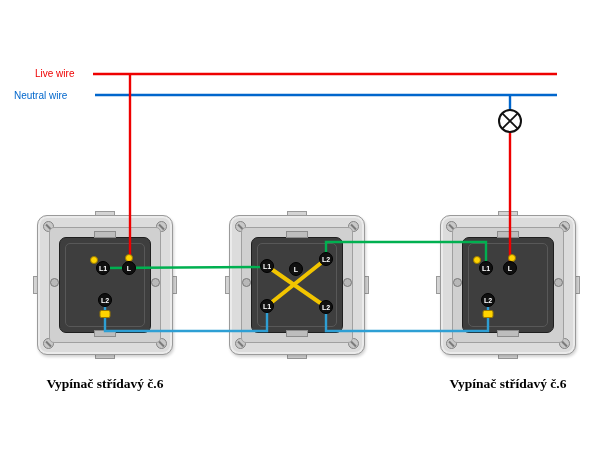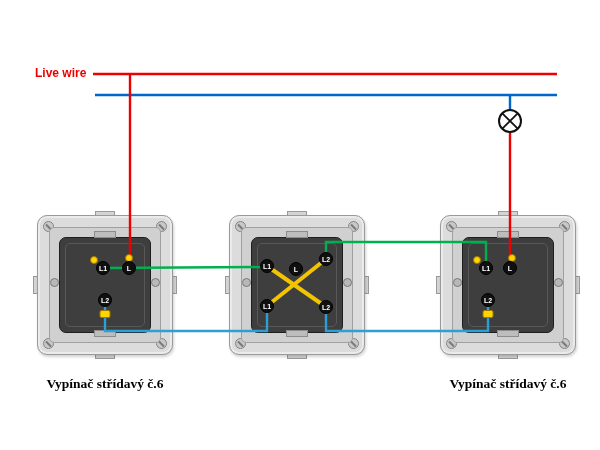--- a/index.html
+++ b/index.html
@@ -1,20 +1,20 @@
 <!DOCTYPE html>
 <html><head>
 <meta charset="utf-8">
 <style>
   * { margin:0; padding:0; box-sizing:border-box; }
   html,body { width:600px; height:450px; background:#fff; }
   .stage { position:relative; width:600px; height:450px; background:#fff;
            font-family:"Liberation Sans", sans-serif; overflow:hidden; }
 
-  .legend-label { position:absolute; font-weight:bold; font-size:12px; line-height:15px; z-index:4; }
+  .legend-label { position:absolute; font-weight:normal; font-size:10px; line-height:15px; z-index:4; }
   .legend-live { left:35px; top:66px; color:#ee0000; }
   .legend-neutral { left:14px; top:88px; color:#0066cc; }
 
   .switch { position:absolute; width:136px; height:140px; z-index:1; }
   .tab { position:absolute; background:#d4d4d4; border:1px solid #9a9a9a; }
   .tab.h { width:20px; height:5px; left:58px; }
   .tab.v { width:5px; height:18px; top:61px; }
   .plate { position:absolute; inset:0; background:#dcdcdc; border:1px solid #9a9a9a;
            border-radius:10px; box-shadow: inset 0 0 0 2px #ebebeb, 1px 2px 3px rgba(0,0,0,0.18); }
   .cscrew { position:absolute; width:11px; height:11px; border-radius:50%;
@@ -42,20 +42,21 @@
            justify-content:center; transform:translate(-50%,-50%); border:1px solid #000; }
   .caption { position:absolute; transform:translateX(-50%); z-index:4; white-space:nowrap;
              font-family:"Liberation Serif", serif; font-weight:bold; font-size:13.5px; color:#000; }
 </style>
 </head>
 <body>
 
 <div class="stage">
 
   <span class="legend-label legend-live">Live wire</span>
+  <span class="legend-label legend-neutral">Neutral wire</span>
 
   <div class="switch" style="left:37px;top:215px">
     <div class="tab h" style="top:-4px"></div>
     <div class="tab h" style="top:139px"></div>
     <div class="tab v" style="left:-4px"></div>
     <div class="tab v" style="left:135px"></div>
     <div class="plate"></div>
     <div class="cscrew" style="left:6px;top:6px"></div>
     <div class="cscrew" style="left:119px;top:6px"></div>
     <div class="cscrew" style="left:6px;top:123px"></div>

